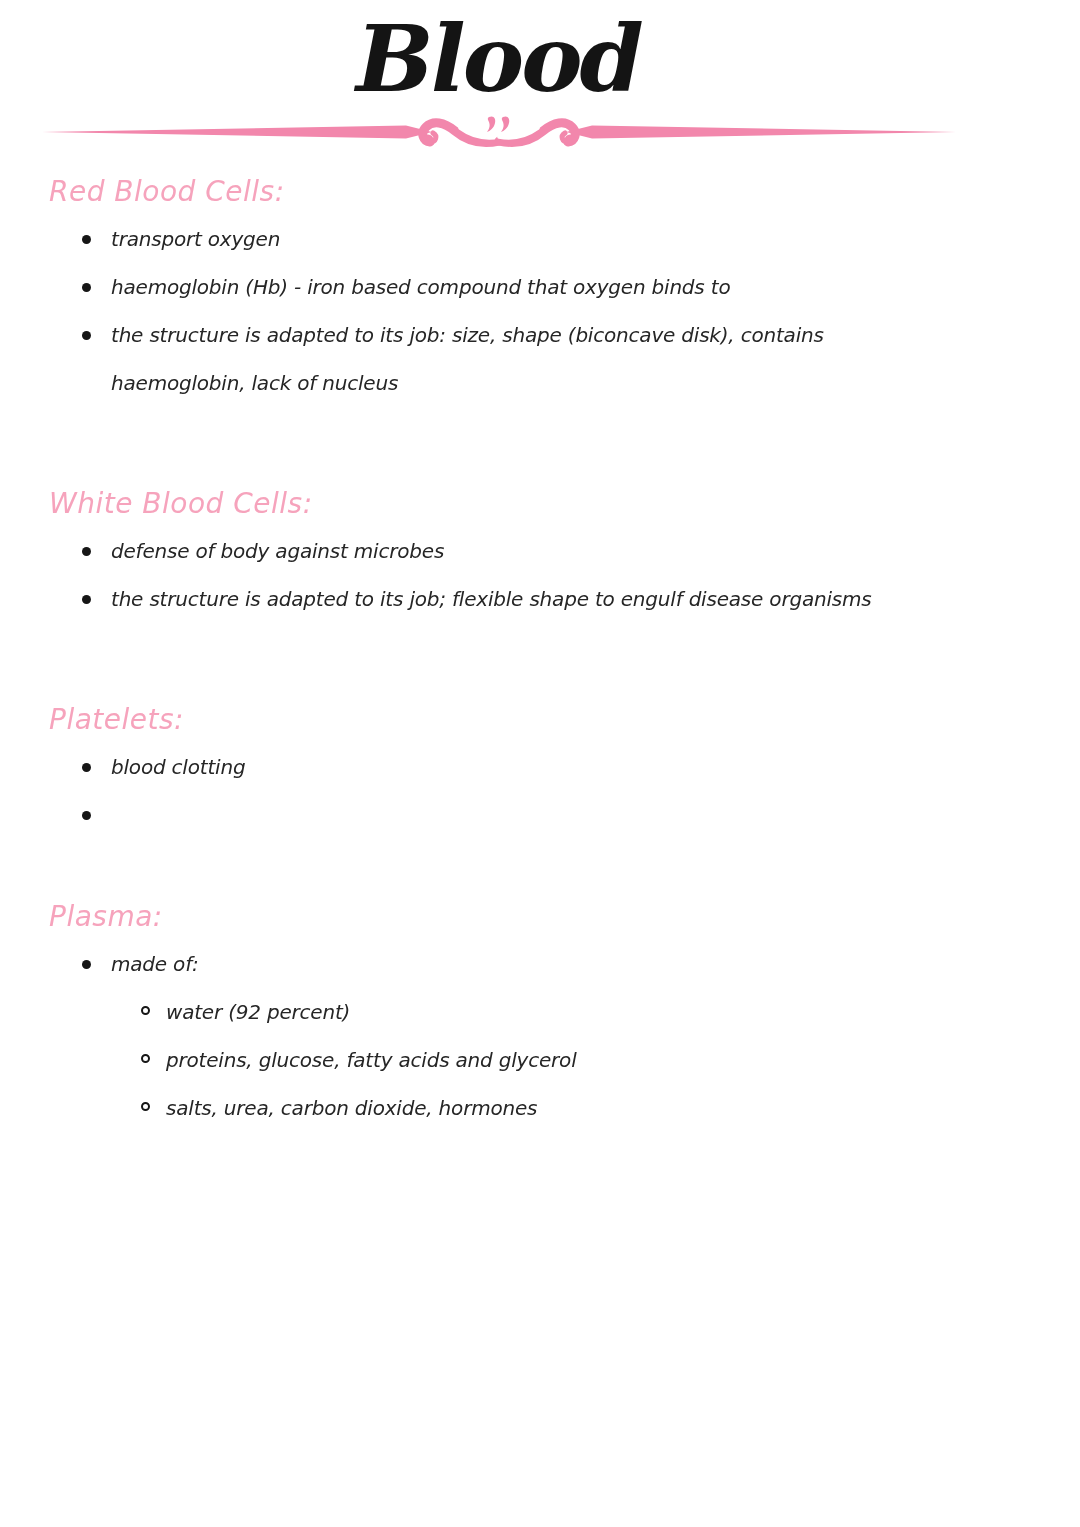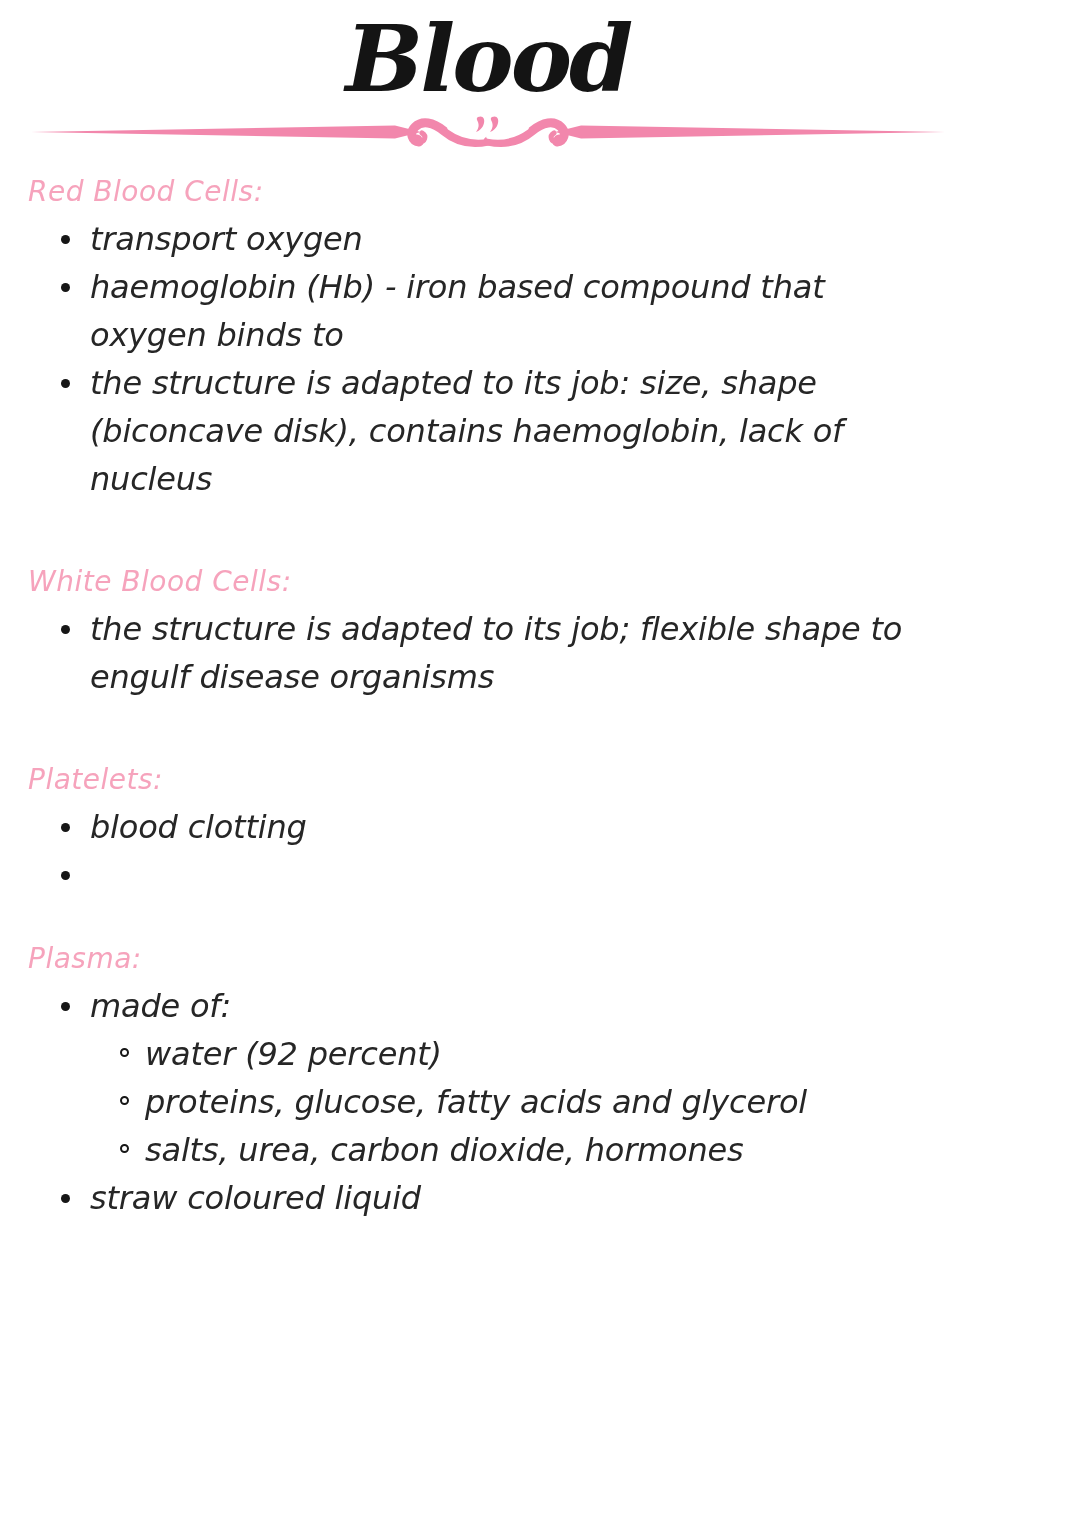--- a/index.html
+++ b/index.html
@@ -10,20 +10,21 @@
   }
   *{margin:0;padding:0;box-sizing:border-box;}
   html,body{background:#ffffff;}
   .page{
     position:relative;
     width:976px;
     height:1527px;
     background:#ffffff;
     overflow:hidden;
     font-family:"DejaVu Sans", sans-serif;
+    padding-left:21px;
   }
   .title{
     height:112px;
     line-height:118px;
     text-align:center;
     font-family:"DejaVu Serif", serif;
     font-style:italic;
     font-weight:bold;
     font-size:92px;
     letter-spacing:-3px;
@@ -37,21 +38,21 @@
   }
   .content{
     padding:4px 26px 0 28px;
   }
   .section-heading{
     font-style:italic;
     font-size:28px;
     line-height:34px;
     letter-spacing:0.5px;
     color:var(--pink-heading);
-    margin-top:62px;
+    margin-top:80px;
   }
   .section:first-child .section-heading{margin-top:21px;}
   ul.bullet-list{
     list-style:none;
     margin-top:6px;
   }
   .bullet{
     display:flex;
     align-items:flex-start;
   }
@@ -65,21 +66,21 @@
   .bullet.sub .circle{
     flex:none;
     width:9px;height:9px;
     border-radius:50%;
     background:transparent;
     border:2.5px solid #161616;
     margin:18px 16px 0 92px;
   }
   .btext{
     font-style:italic;
-    font-size:32px;
+    font-size:20px;
     line-height:48px;
     letter-spacing:-0.2px;
     color:var(--ink);
   }
 </style>
 </head>
 <body>
 
 <div class="page">
 
@@ -128,20 +129,24 @@
             <span class="btext">the structure is adapted to its job: size, shape (biconcave disk), contains haemoglobin, lack of nucleus</span>
           </li>
         </ul>
   </div>
 
   <div class="section">
     <div class="section-heading">White Blood Cells:</div>
     <ul class="bullet-list">
           <li class="bullet">
             <span class="dot"></span>
+            <span class="btext">defense of body against microbes</span>
+          </li>
+          <li class="bullet">
+            <span class="dot"></span>
             <span class="btext">the structure is adapted to its job; flexible shape to engulf disease organisms</span>
           </li>
         </ul>
   </div>
 
   <div class="section">
     <div class="section-heading">Platelets:</div>
     <ul class="bullet-list">
           <li class="bullet">
             <span class="dot"></span>
@@ -165,20 +170,16 @@
             <span class="btext">water (92 percent)</span>
           </li>
           <li class="bullet sub">
             <span class="circle"></span>
             <span class="btext">proteins, glucose, fatty acids and glycerol</span>
           </li>
           <li class="bullet sub">
             <span class="circle"></span>
             <span class="btext">salts, urea, carbon dioxide, hormones</span>
           </li>
-          <li class="bullet">
-            <span class="dot"></span>
-            <span class="btext">straw coloured liquid</span>
-          </li>
         </ul>
   </div>
 </div>
 </div>
 
 </body></html>

